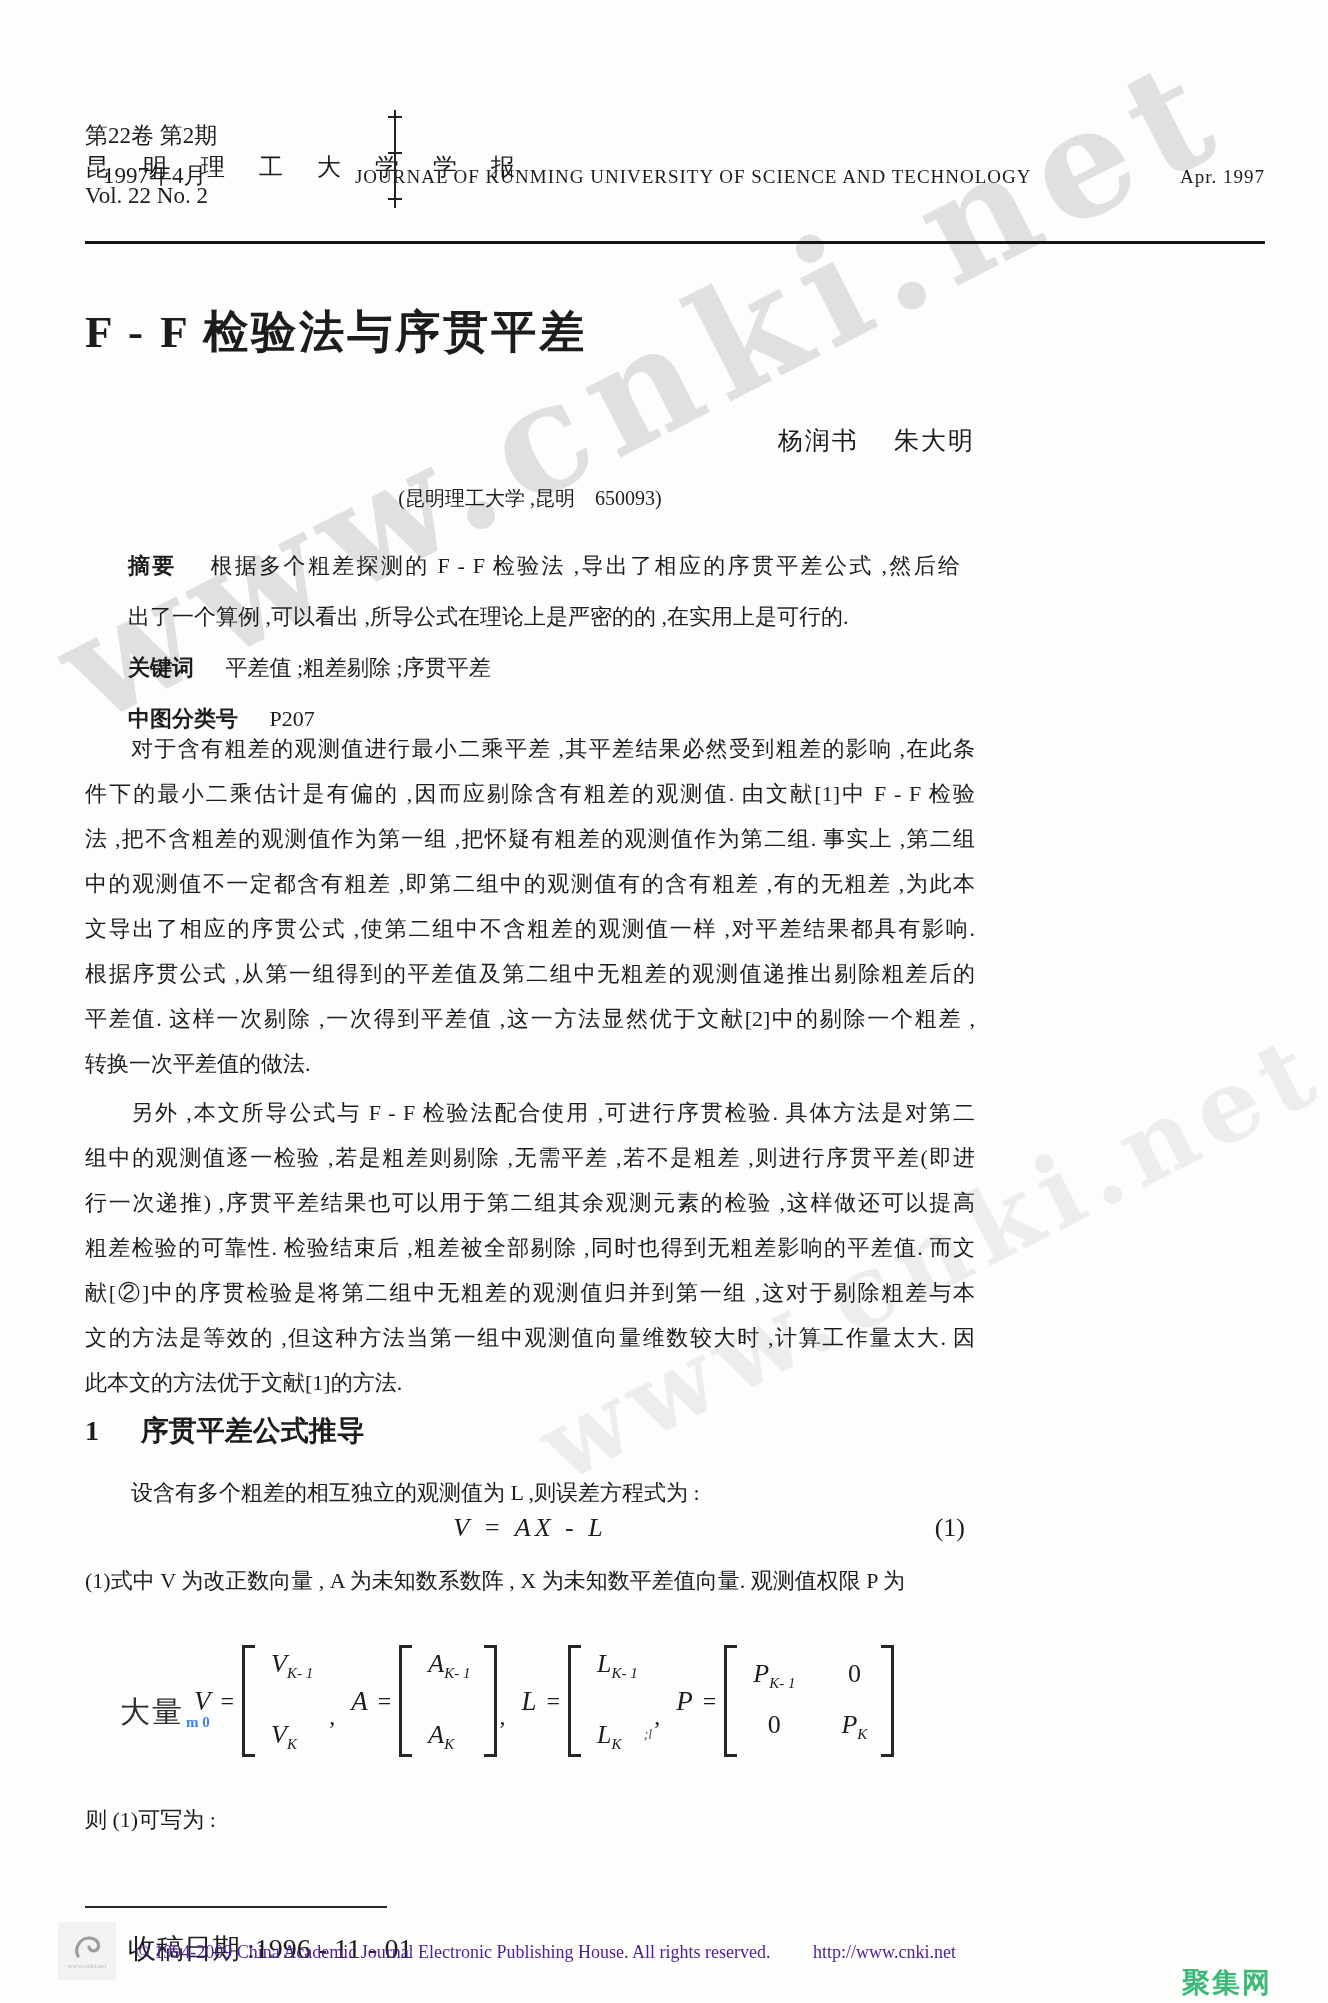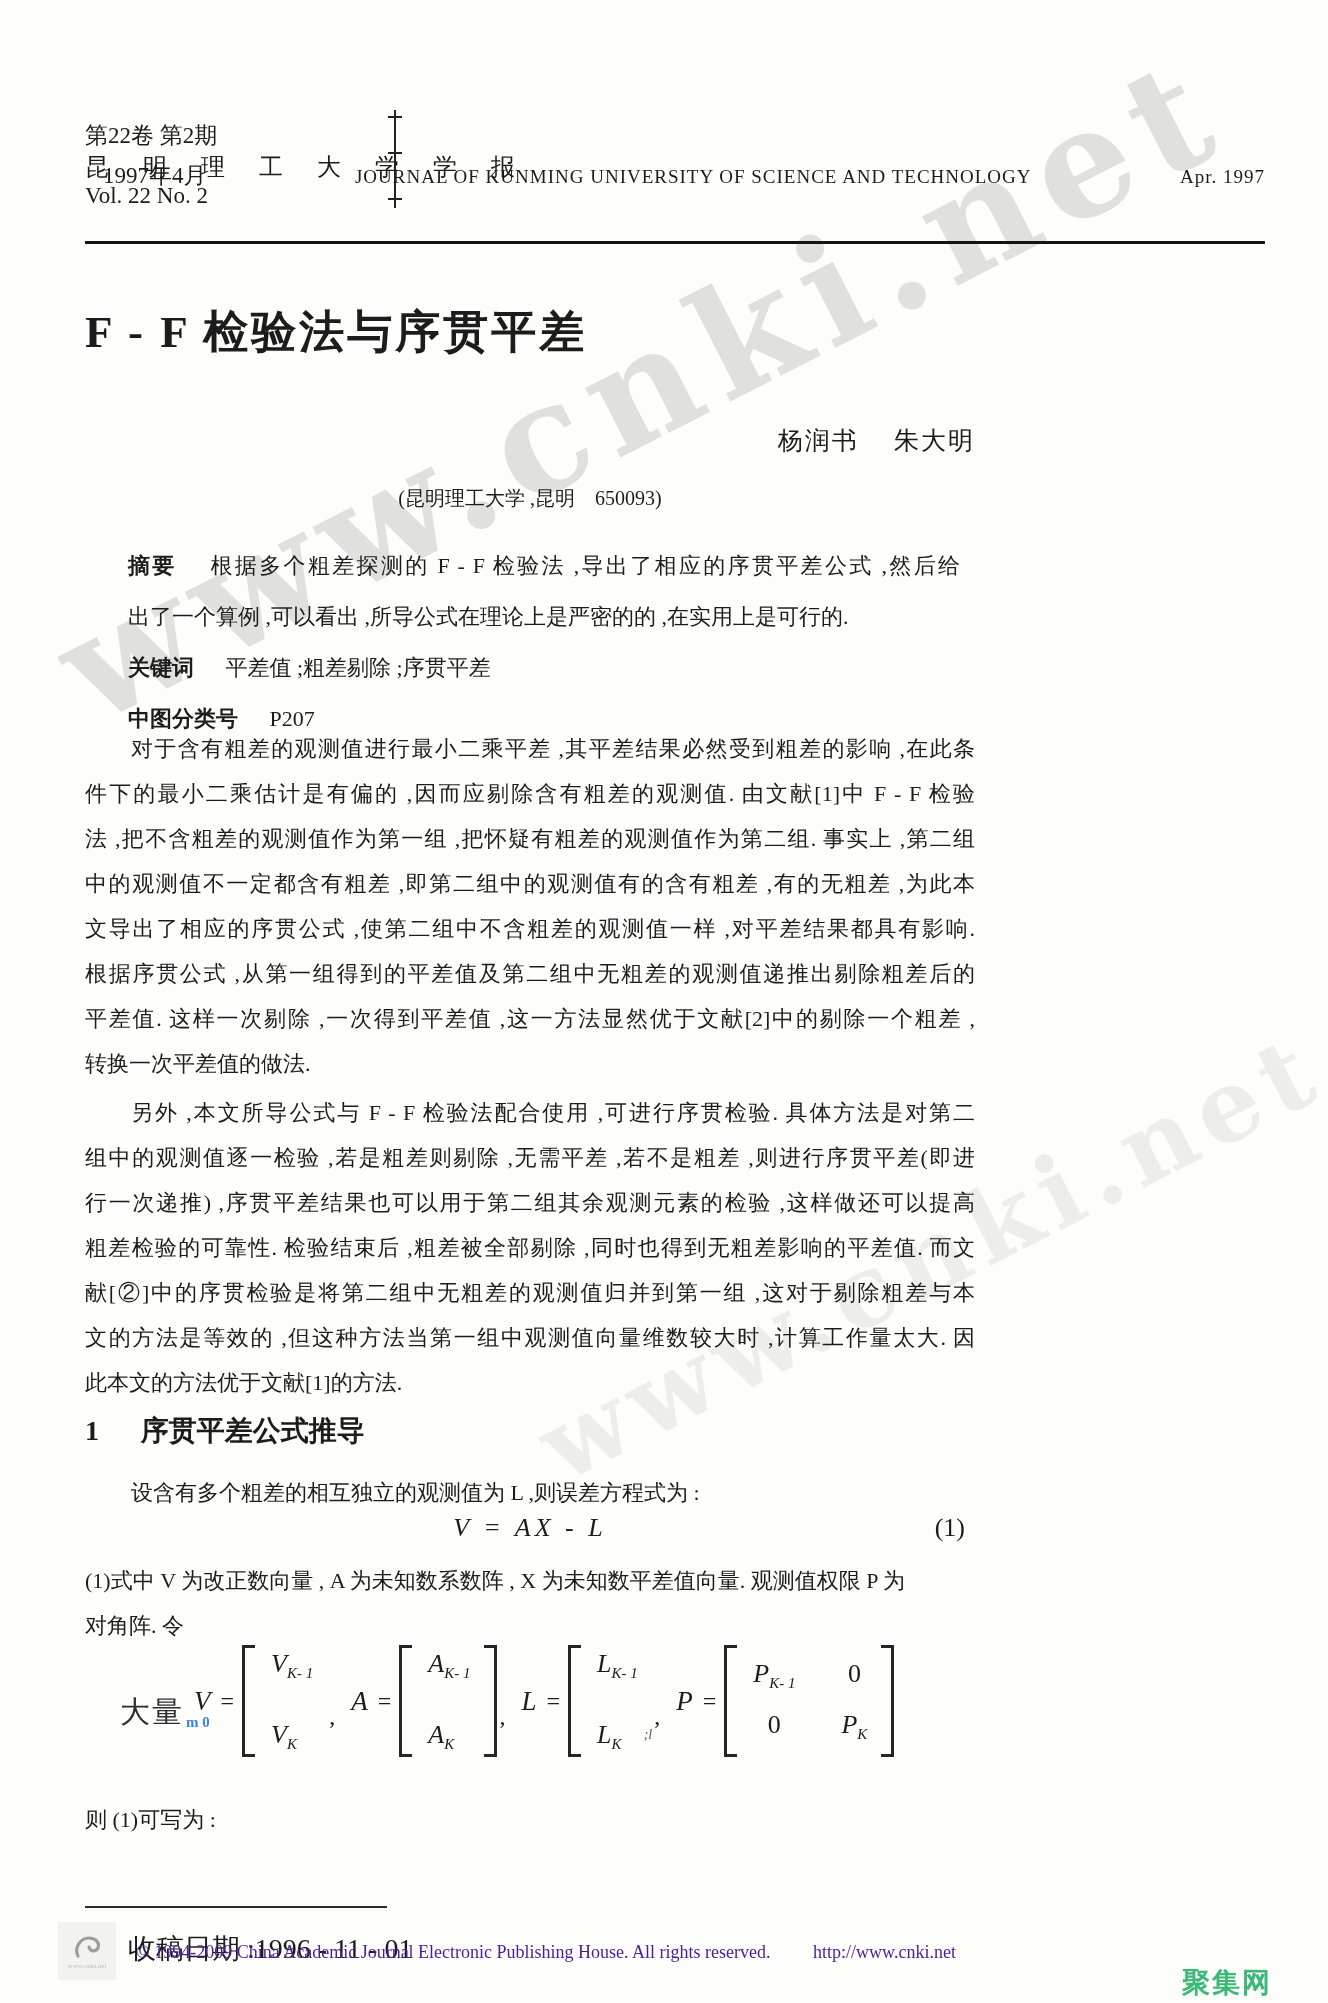--- a/index.html
+++ b/index.html
@@ -150,21 +150,20 @@
   </div>
 
   <div class="layer mathline indent" style="left:85px;top:1470px;width:890px;">设含有多个粗差的相互独立的观测值为 L ,则误差方程式为 :</div>
 
   <div class="layer eq-line" style="left:85px;top:1513px;width:890px;">
     <div class="eq-center">V = AX - L</div>
     <div class="eq-num">(1)</div>
   </div>
 
   <div class="layer mathline" style="left:85px;top:1558px;width:905px;">(1)式中  V 为改正数向量 , A 为未知数系数阵 , X 为未知数平差值向量. 观测值权限  P 为</div>
-  <div class="layer mathline" style="left:85px;top:1603px;width:890px;">对角阵. 令</div>
 
   <div class="layer mx-row" style="left:85px;top:1645px;width:960px;">
 
     <div class="mx-group">
       <span class="mx-lhs">
         <span class="art-dl">大量</span>
         <span>V</span>
         <span class="art-sub">m 0</span>
       </span>
       <span class="mx-eqs">=</span>

